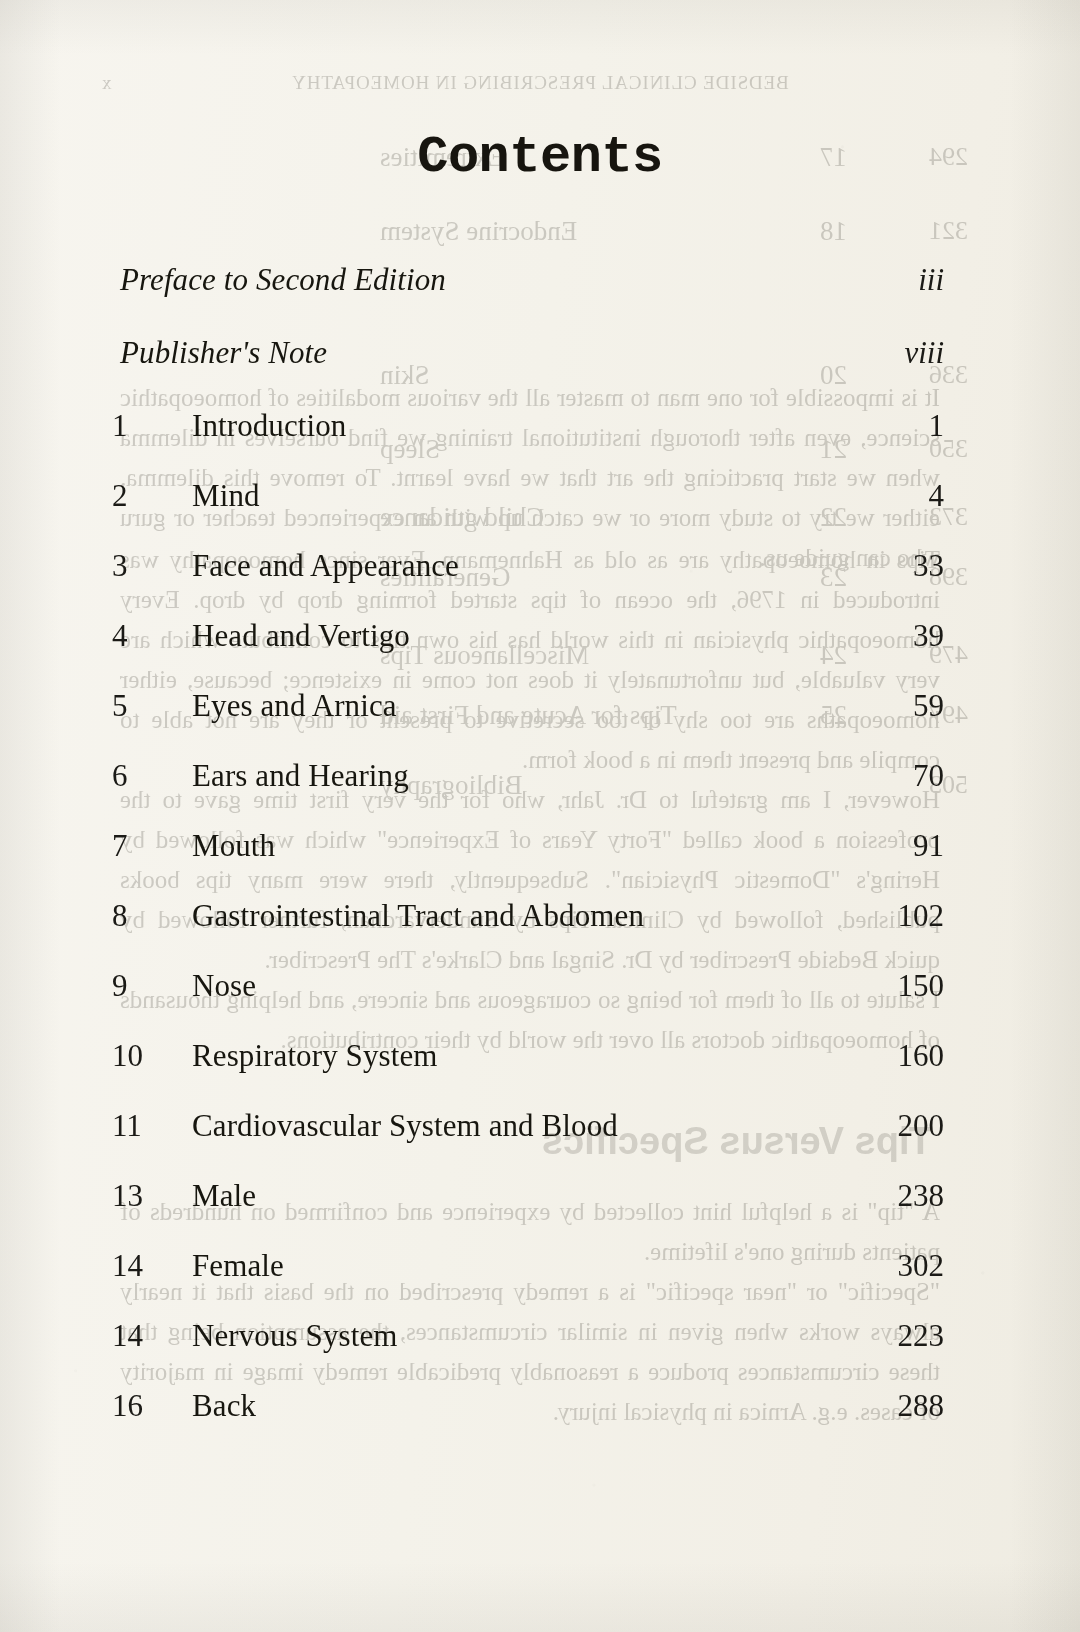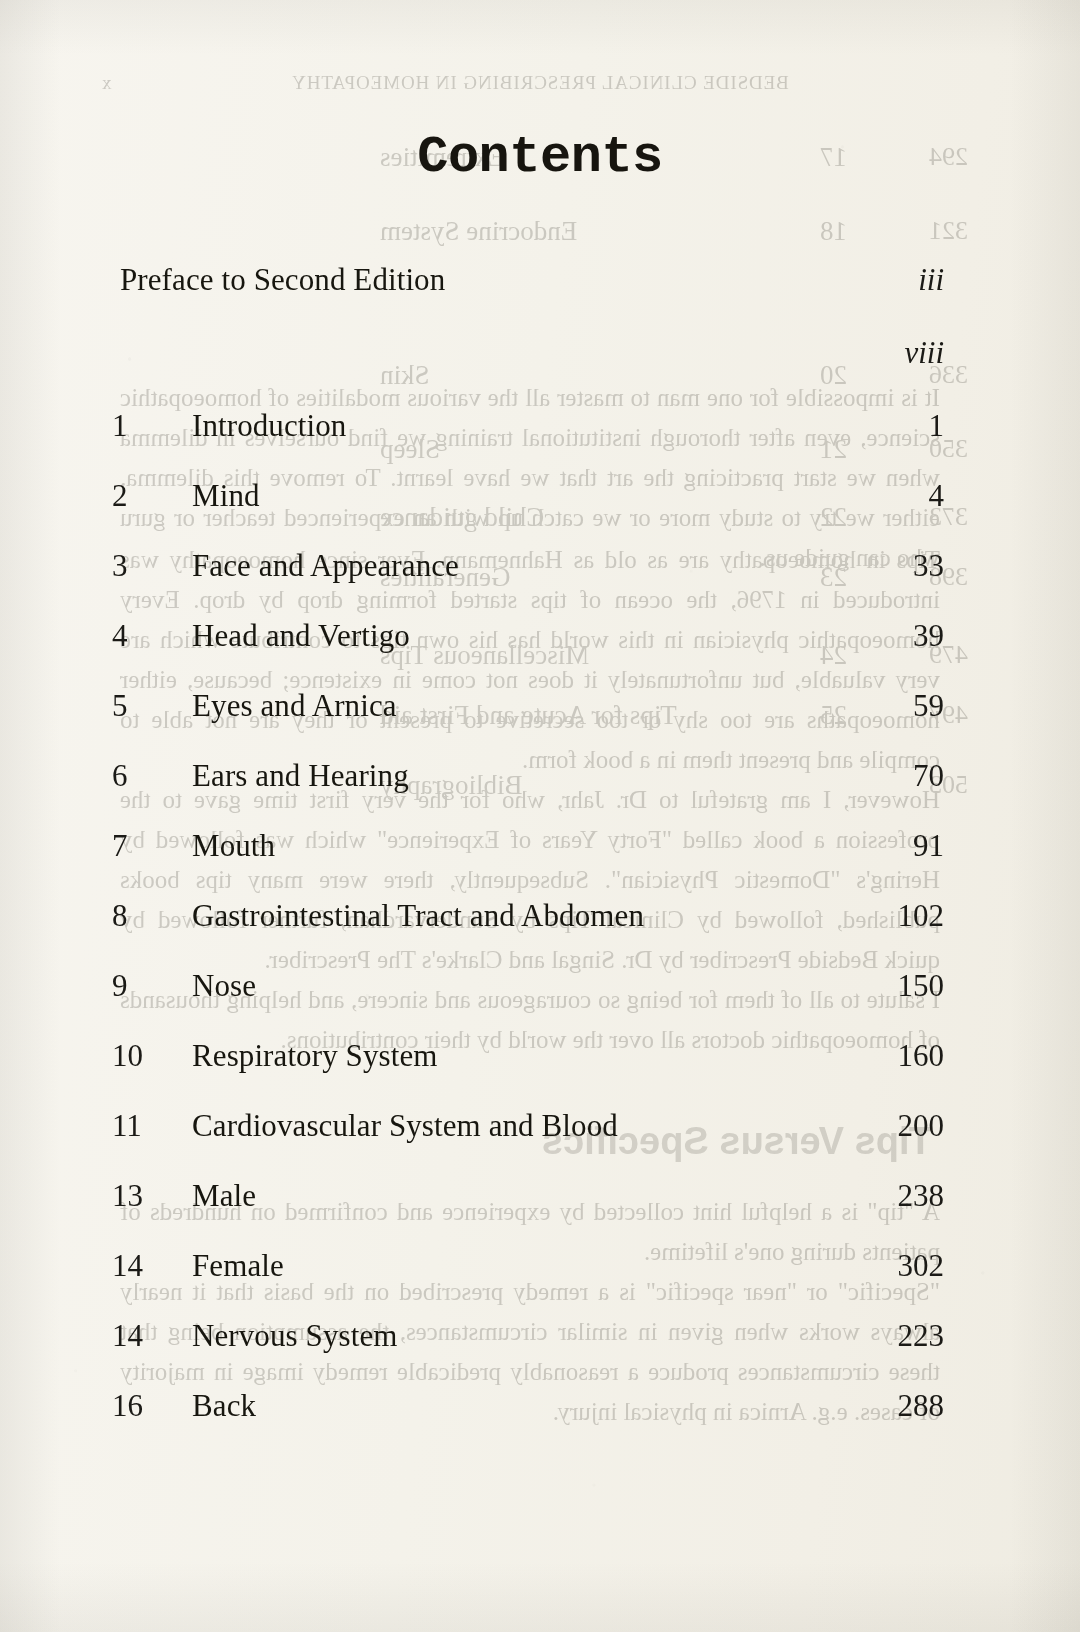--- a/index.html
+++ b/index.html
@@ -165,20 +165,21 @@
     position: absolute;
     left: 80px;
     top: 0;
     font-size: 31px;
     line-height: 44px;
     color: #17160f;
     letter-spacing: 0.1px;
     white-space: nowrap;
   }
   .toc-title.italic {
+    font-style: italic;
     left: 8px;
     font-size: 31px;
   }
 
   .toc-page {
     position: absolute;
     right: 0;
     top: 0;
     font-size: 31px;
     line-height: 44px;
@@ -276,20 +277,21 @@
     <div id="contents-title">Contents</div>
 
     <div class="toc-list">
 
       <div class="toc-row front">
         <span class="toc-title italic">Preface to Second Edition</span>
         <span class="toc-page italic">iii</span>
       </div>
 
       <div class="toc-row front">
+        <span class="toc-title italic">Publisher's Note</span>
         <span class="toc-page italic">viii</span>
       </div>
 
       <div class="toc-row">
         <span class="toc-num">1</span>
         <span class="toc-title">Introduction</span>
         <span class="toc-page">1</span>
       </div>
 
       <div class="toc-row">

